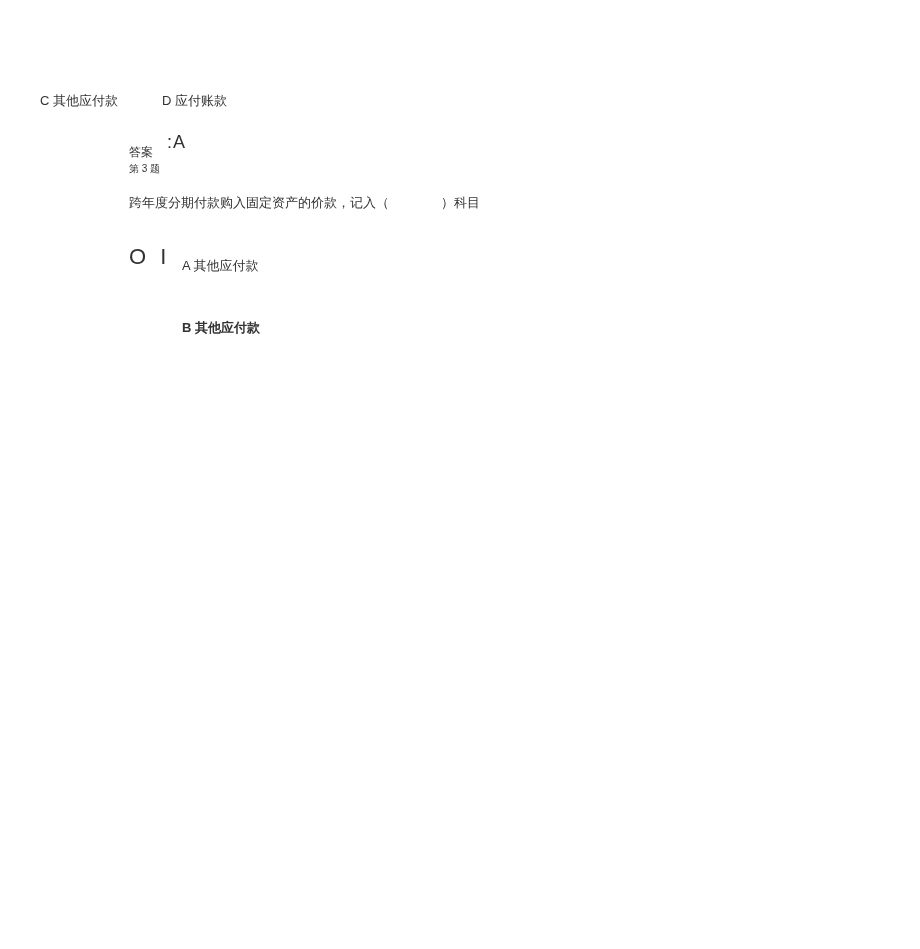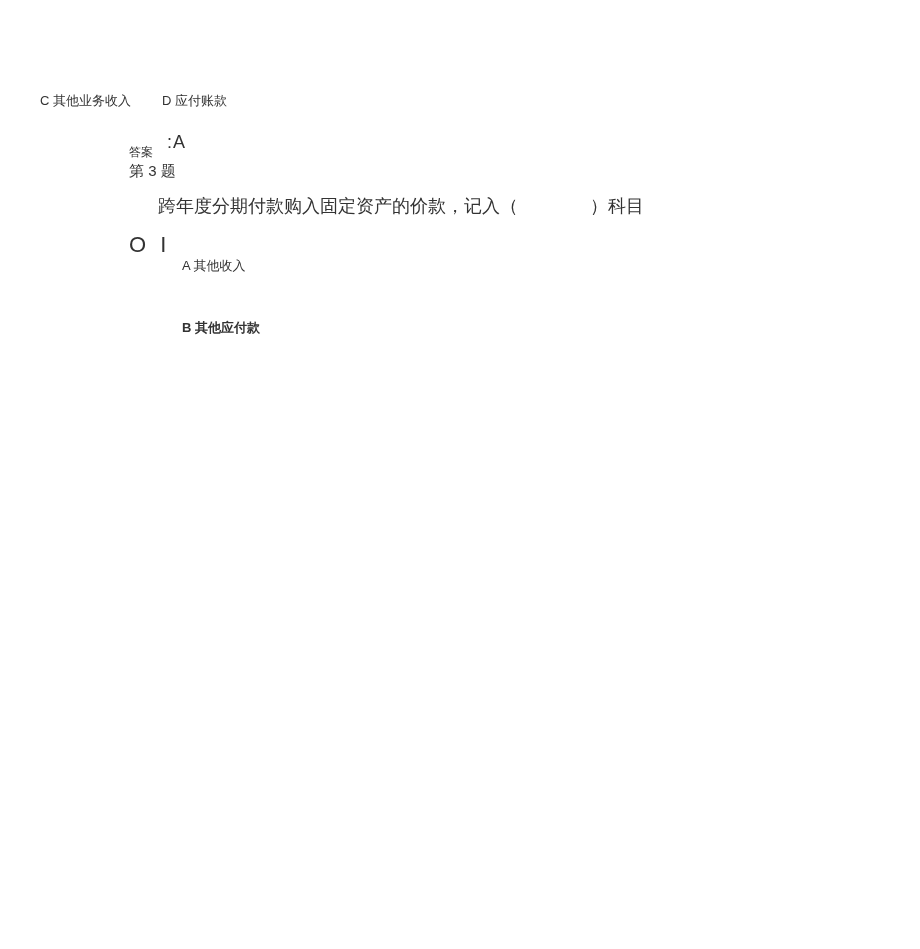--- a/index.html
+++ b/index.html
@@ -9,36 +9,36 @@
     height: 949px;
     background: #ffffff;
     font-family: "Microsoft YaHei", "SimSun", sans-serif;
     color: #333333;
     position: relative;
   }
   .abs { position: absolute; }
   .opt { font-size: 13px; }
   .ans-label { font-size: 12px; }
   .ans-value { font-size: 18px; letter-spacing: 1px; }
-  .qnum { font-size: 15px; }
-  .stem { font-size: 18px; margin-left: 29px; }
+  .qnum { font-size: 10px; }
+  .stem { font-size: 13px; }
   .big-oi { font-size: 22px; font-weight: 500; letter-spacing: 4px; }
 </style>
 </head>
 <body>
 
-<span class="abs opt" style="left:40px; top:92px;">C 其他业务收入</span>
+<span class="abs opt" style="left:40px; top:92px;">C 其他应付款</span>
 
 <span class="abs opt" style="left:162px; top:92px;">D 应付账款</span>
 
 <span class="abs ans-label" style="left:129px; top:144px;">答案</span>
 
 <span class="abs ans-value" style="left:167px; top:132px;">:A</span>
 
 <span class="abs qnum" style="left:129px; top:162px;">第 3 题</span>
 
 <span class="abs stem" style="left:129px; top:194px;">跨年度分期付款购入固定资产的价款，记入（　　　　）科目</span>
 
-<span class="abs big-oi" style="left:129px; top:232px;">O I</span>
+<span class="abs big-oi" style="left:129px; top:244px;">O I</span>
 
-<span class="abs opt" style="left:182px; top:257px;">A 其他收入</span>
+<span class="abs opt" style="left:182px; top:257px;">A 其他应付款</span>
 
 <span class="abs opt" style="left:182px; top:319px;font-weight:bold;">B 其他应付款</span>
 
 </body></html>

